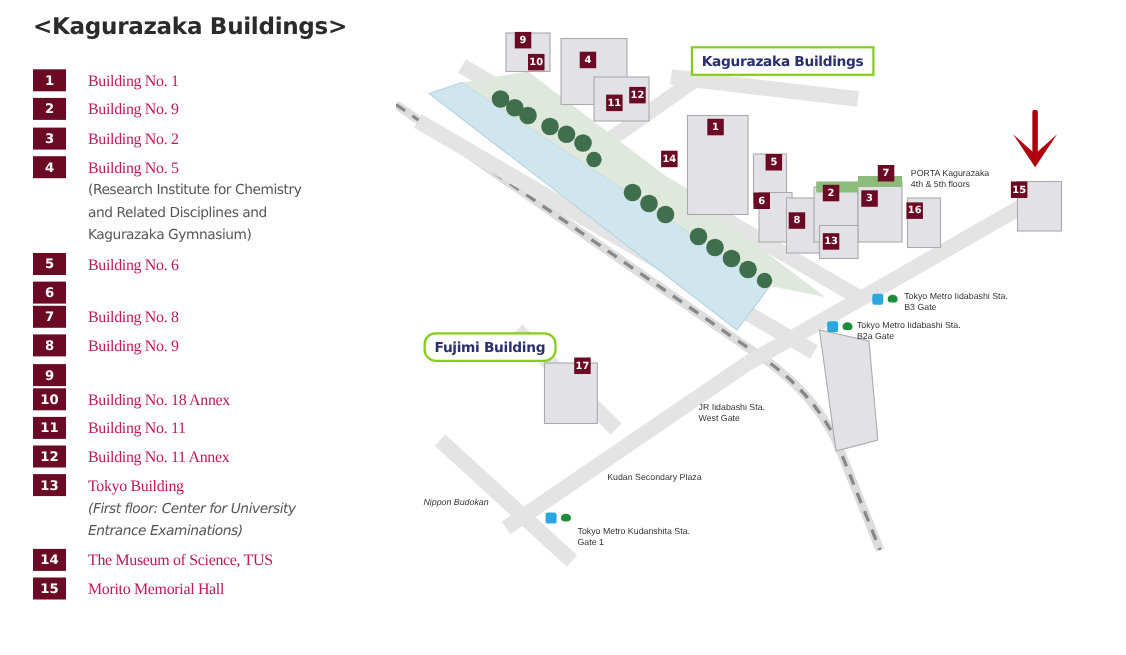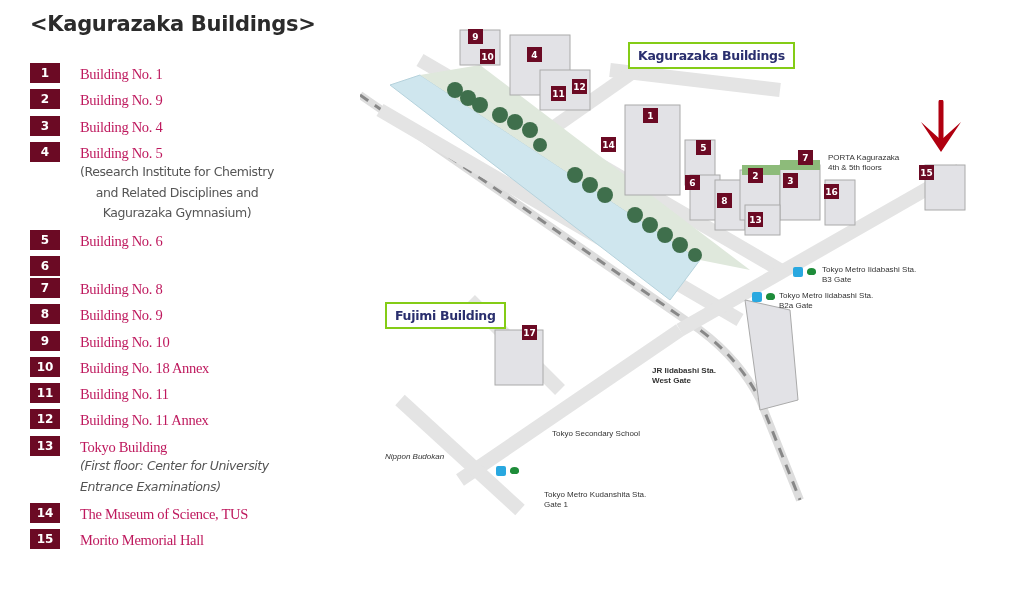--- a/index.html
+++ b/index.html
@@ -35,28 +35,28 @@
       </li>
       <li class="legend-item">
         <span class="num-badge">2</span>
         <div class="item-text">
           <span class="item-name">Building No. 9</span>
         </div>
       </li>
       <li class="legend-item">
         <span class="num-badge">3</span>
         <div class="item-text">
-          <span class="item-name">Building No. 4</span>
+          <span class="item-name">Building No. 2</span>
         </div>
       </li>
       <li class="legend-item">
         <span class="num-badge">4</span>
         <div class="item-text">
           <span class="item-name">Building No. 5</span>
-          <span class="item-note" style="white-space: pre-line; text-align: center;">(Research Institute for Chemistry
+          <span class="item-note" style="white-space: pre-line;">(Research Institute for Chemistry
 and Related Disciplines and
 Kagurazaka Gymnasium)</span>
         </div>
       </li>
       <li class="legend-item">
         <span class="num-badge">5</span>
         <div class="item-text">
           <span class="item-name">Building No. 6</span>
         </div>
       </li>
@@ -70,23 +70,20 @@
         </div>
       </li>
       <li class="legend-item">
         <span class="num-badge">8</span>
         <div class="item-text">
           <span class="item-name">Building No. 9</span>
         </div>
       </li>
       <li class="legend-item">
         <span class="num-badge">9</span>
-        <div class="item-text">
-          <span class="item-name">Building No. 10</span>
-        </div>
       </li>
       <li class="legend-item">
         <span class="num-badge">10</span>
         <div class="item-text">
           <span class="item-name">Building No. 18 Annex</span>
         </div>
       </li>
       <li class="legend-item">
         <span class="num-badge">11</span>
         <div class="item-text">
@@ -178,21 +175,21 @@
       <rect x="135" y="330" width="48" height="55"></rect>
       <path d="M385,300 L430,310 L438,400 L400,410 Z"></path>
     </g>
     <g fill="#8dbb7a">
       <rect x="382" y="165" width="38" height="10"></rect>
       <rect x="420" y="160" width="40" height="10"></rect>
     </g>
   </svg>
 
   <div class="map-label" style="left:268px;top:42px;">Kagurazaka Buildings</div>
-  <div class="map-label" style="left:25px;top:302px;">Fujimi Building</div>
+  <div class="map-label" style="left:25px;top:302px;border-radius:11px;">Fujimi Building</div>
 
   <div id="markers">
       <div class="bnum" style="left: 283px; top: 108px;">1</div>
       <div class="bnum" style="left: 388px; top: 168px;">2</div>
       <div class="bnum" style="left: 423px; top: 173px;">3</div>
       <div class="bnum" style="left: 167px; top: 47px;">4</div>
       <div class="bnum" style="left: 336px; top: 140px;">5</div>
       <div class="bnum" style="left: 325px; top: 175px;">6</div>
       <div class="bnum" style="left: 438px; top: 150px;">7</div>
       <div class="bnum" style="left: 357px; top: 193px;">8</div>
@@ -210,26 +207,26 @@
   <div class="small-label" style="left:468px;top:153px;white-space:pre;">PORTA Kagurazaka
 4th &amp; 5th floors</div>
   <span class="metro-icon" style="left:433px;top:267px;"></span>
   <span class="tree-icon" style="left:447px;top:268px;"></span>
   <div class="small-label" style="left:462px;top:265px;white-space:pre;">Tokyo Metro Iidabashi Sta.
 B3 Gate</div>
   <span class="metro-icon" style="left:392px;top:292px;"></span>
   <span class="tree-icon" style="left:406px;top:293px;"></span>
   <div class="small-label" style="left:419px;top:291px;white-space:pre;">Tokyo Metro Iidabashi Sta.
 B2a Gate</div>
-  <div class="small-label" style="left:292px;top:366px;white-space:pre;font-weight:bold;">JR Iidabashi Sta.
+  <div class="small-label" style="left:275px;top:366px;white-space:pre;">JR Iidabashi Sta.
 West Gate</div>
-  <div class="small-label" style="left:192px;top:429px;">Tokyo Secondary School</div>
+  <div class="small-label" style="left:192px;top:429px;">Kudan Secondary Plaza</div>
   <span class="metro-icon" style="left:136px;top:466px;"></span>
   <span class="tree-icon" style="left:150px;top:467px;"></span>
-  <div class="small-label" style="left:165px;top:490px;white-space:pre;margin-left:19px;">Tokyo Metro Kudanshita Sta.
+  <div class="small-label" style="left:165px;top:478px;white-space:pre;">Tokyo Metro Kudanshita Sta.
 Gate 1</div>
   <div class="small-label" style="left:25px;top:452px;font-style:italic;">Nippon Budokan</div>
 
   <svg class="arrow" style="left:558px;top:100px;" width="46" height="56" viewBox="0 0 46 56">
     <path d="M23,2 L23,44" stroke="#b00010" stroke-width="5" stroke-linecap="round"></path>
     <path d="M3,22 L23,52 L43,22 L23,40 Z" fill="#b00010"></path>
   </svg>
 </div>
 
 </body></html>

